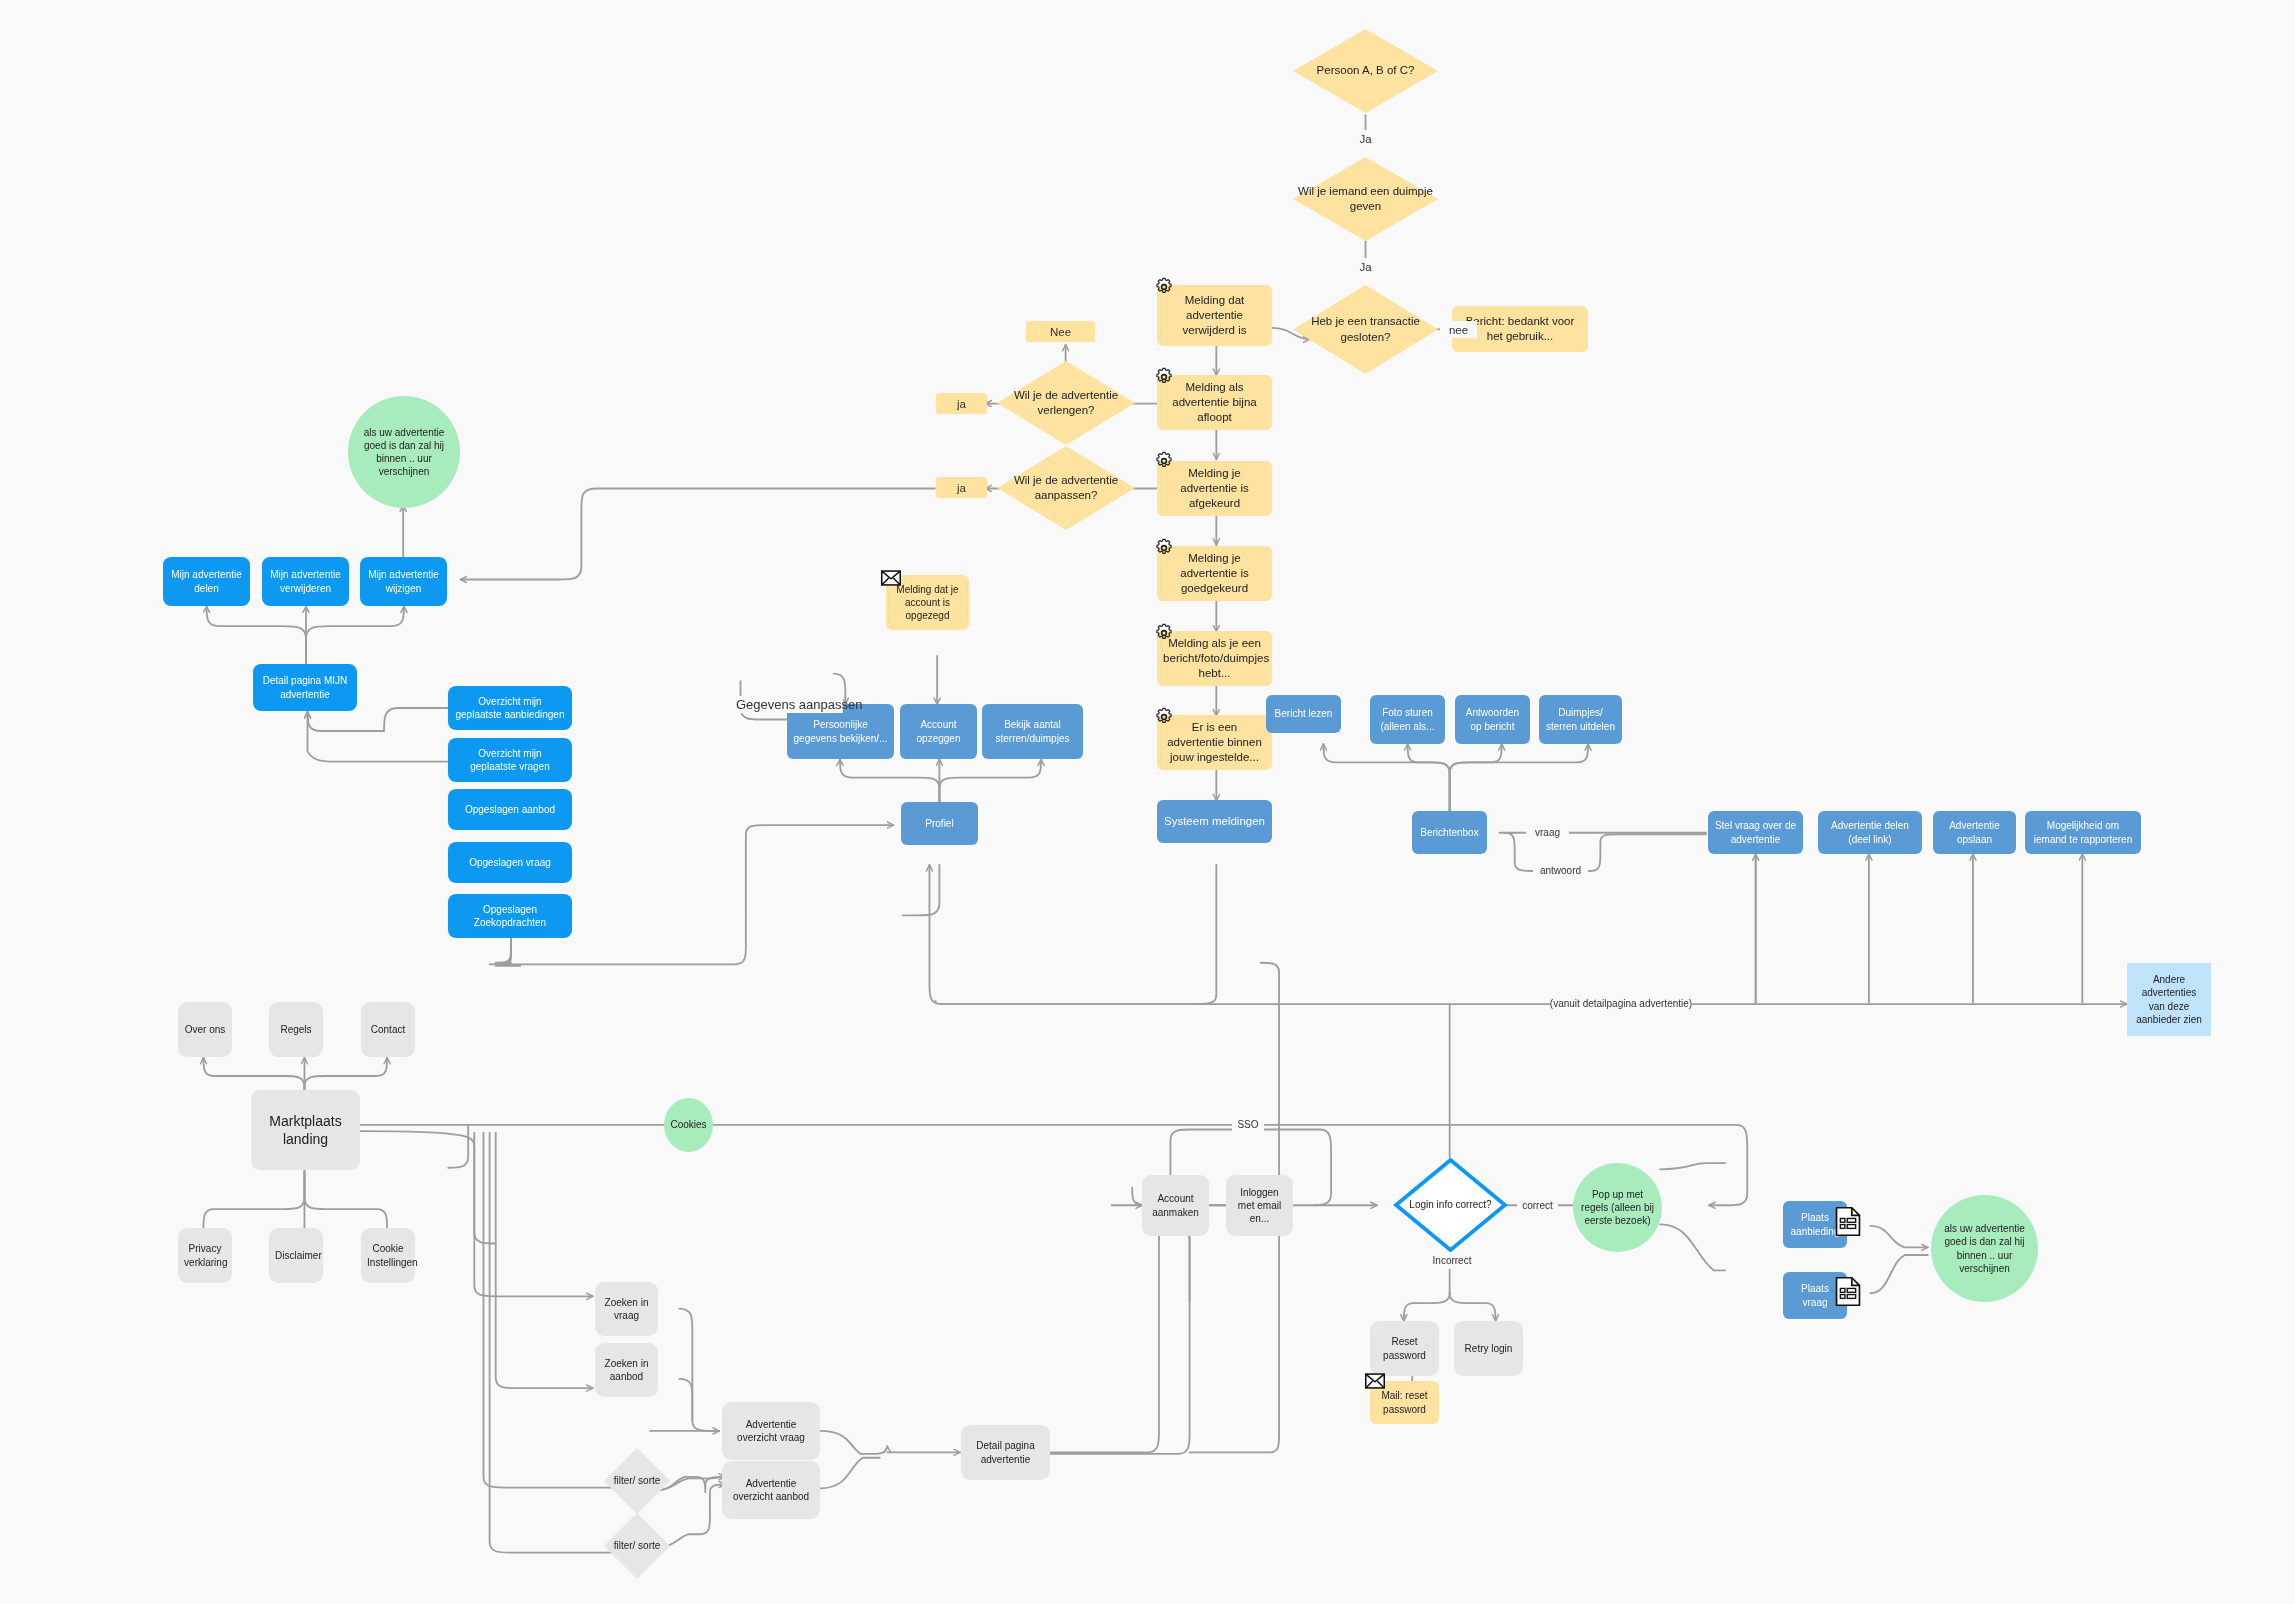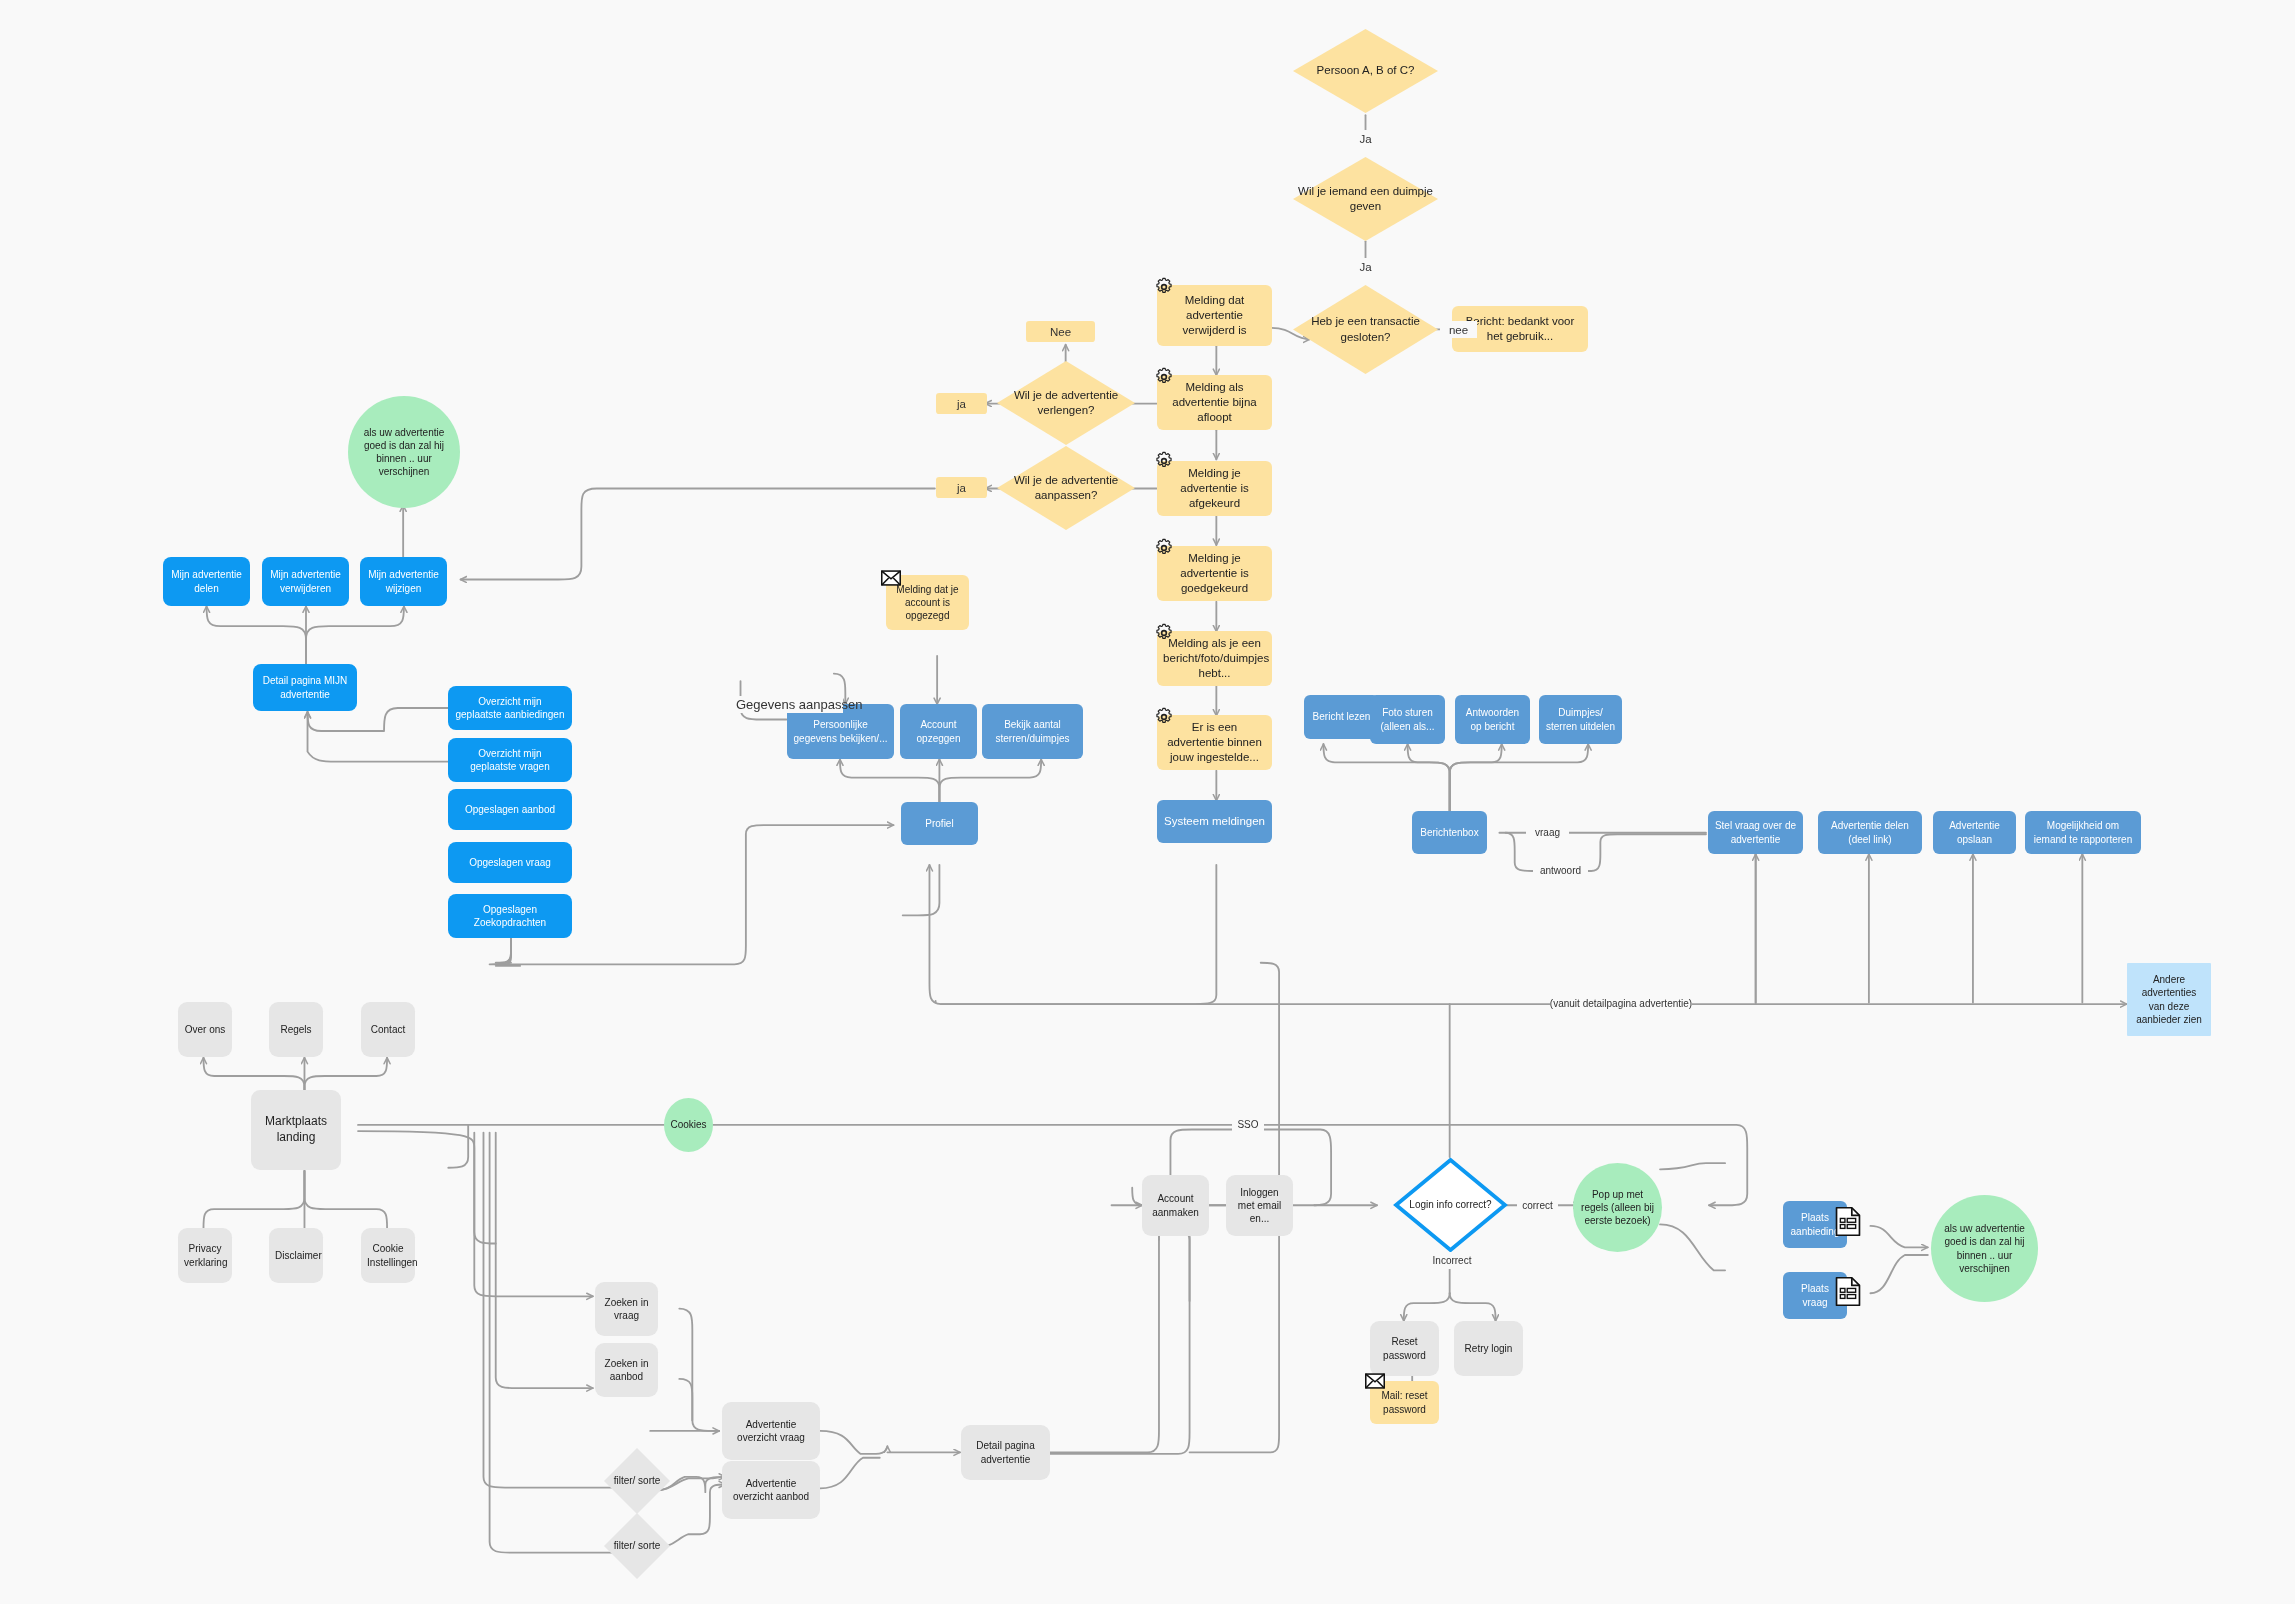--- a/index.html
+++ b/index.html
@@ -398,21 +398,21 @@
 <div class="node midblue" style="left:900px;top:704px;width:77px;height:55px;font-size:10px;">
   <span>Account opzeggen</span>
 </div>
 <div class="node midblue" style="left:982px;top:704px;width:101px;height:55px;font-size:10px;">
   <span>Bekijk aantal sterren/duimpjes</span>
 </div>
 <div class="node midblue" style="left:901px;top:802px;width:77px;height:43px;font-size:10px;">
   <span>Profiel</span>
 </div>
 
-<div class="node midblue" style="left:1304px;top:695px;width:75px;height:44px;font-size:10px;">
+<div class="node midblue" style="left:1266px;top:695px;width:75px;height:38px;font-size:10px;">
   <span>Bericht lezen</span>
 </div>
 <div class="node midblue" style="left:1370px;top:695px;width:75px;height:49px;font-size:10px;">
   <span>Foto sturen (alleen als...</span>
 </div>
 <div class="node midblue" style="left:1455px;top:695px;width:75px;height:49px;font-size:10px;">
   <span>Antwoorden op bericht</span>
 </div>
 <div class="node midblue" style="left:1539px;top:695px;width:83px;height:49px;font-size:10px;">
   <span>Duimpjes/ sterren uitdelen</span>
@@ -451,21 +451,21 @@
 <div class="node gray" style="left:178px;top:1002px;width:54px;height:55px;font-size:10px;">
   <span>Over ons</span>
 </div>
 <div class="node gray" style="left:269px;top:1002px;width:54px;height:55px;font-size:10px;">
   <span>Regels</span>
 </div>
 <div class="node gray" style="left:361px;top:1002px;width:54px;height:55px;font-size:10px;">
   <span>Contact</span>
 </div>
 
-<div class="node gray" style="left:251px;top:1090px;width:90px;height:80px;font-size:12px;align-items:center;">
+<div class="node gray" style="left:251px;top:1090px;width:109px;height:80px;font-size:14px;align-items:center;">
   <span>Marktplaats landing</span>
 </div>
 
 <div class="node gray" style="left:178px;top:1228px;width:54px;height:55px;font-size:10px;align-items:center;">
   <span>Privacy verklaring</span>
 </div>
 <div class="node gray" style="left:269px;top:1228px;width:54px;height:55px;font-size:10px;">
   <span>Disclaimer</span>
 </div>
 <div class="node gray" style="left:361px;top:1228px;width:54px;height:55px;font-size:10px;">

